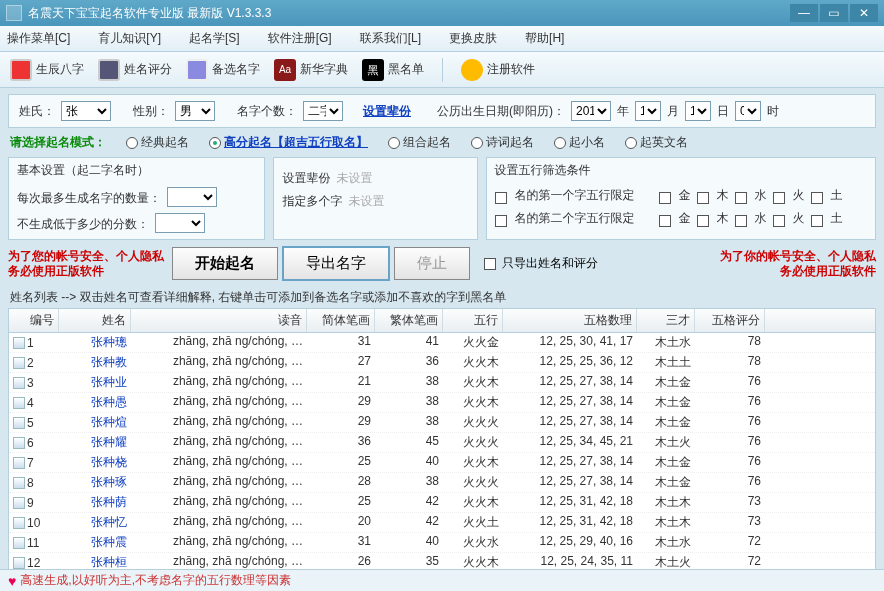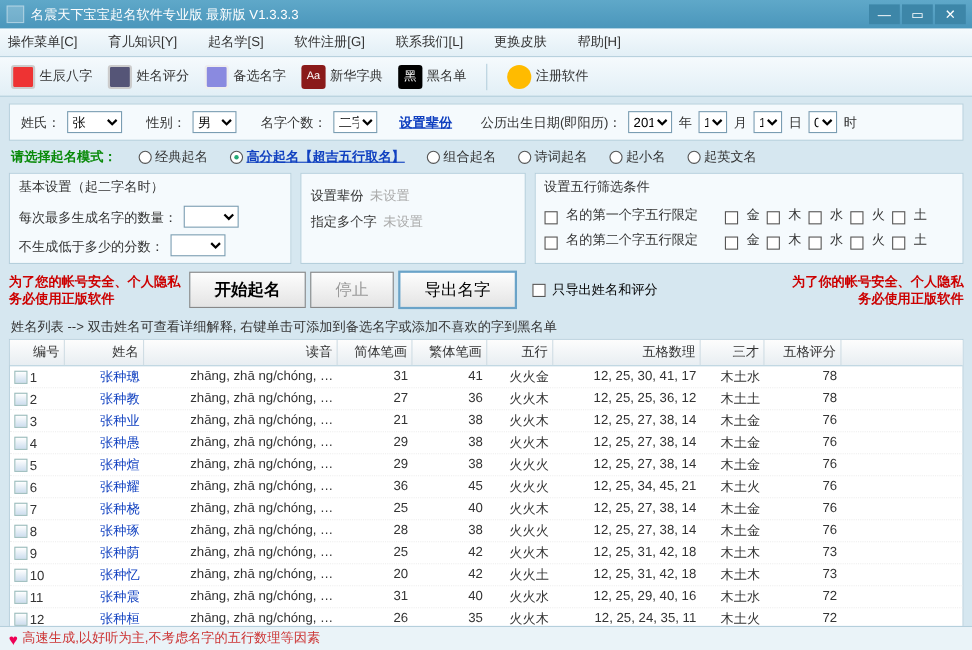--- a/index.html
+++ b/index.html
@@ -211,22 +211,22 @@
         <span>火</span>
       <span class="cbox"></span>
         <span>土</span>
     </div>
   </div>
 </div>
 
 <div class="actionrow">
   <div class="redtext" style="width:160px">为了您的帐号安全、个人隐私  务必使用正版软件</div>
   <button class="btn big">开始起名</button>
+  <button class="btn sel">导出名字</button>
   <button class="btn disabled">停止</button>
-  <button class="btn sel">导出名字</button>
   <span style="width:6px"></span>
   <span class="cbox"></span>
   <span>只导出姓名和评分</span>
   <div style="flex:1"></div>
   <div class="redtext" style="width:160px;text-align:right">为了你的帐号安全、个人隐私  务必使用正版软件</div>
 </div>
 
 <div class="hint">姓名列表 --&gt; 双击姓名可查看详细解释, 右键单击可添加到备选名字或添加不喜欢的字到黑名单</div>
 
 <div class="table">

